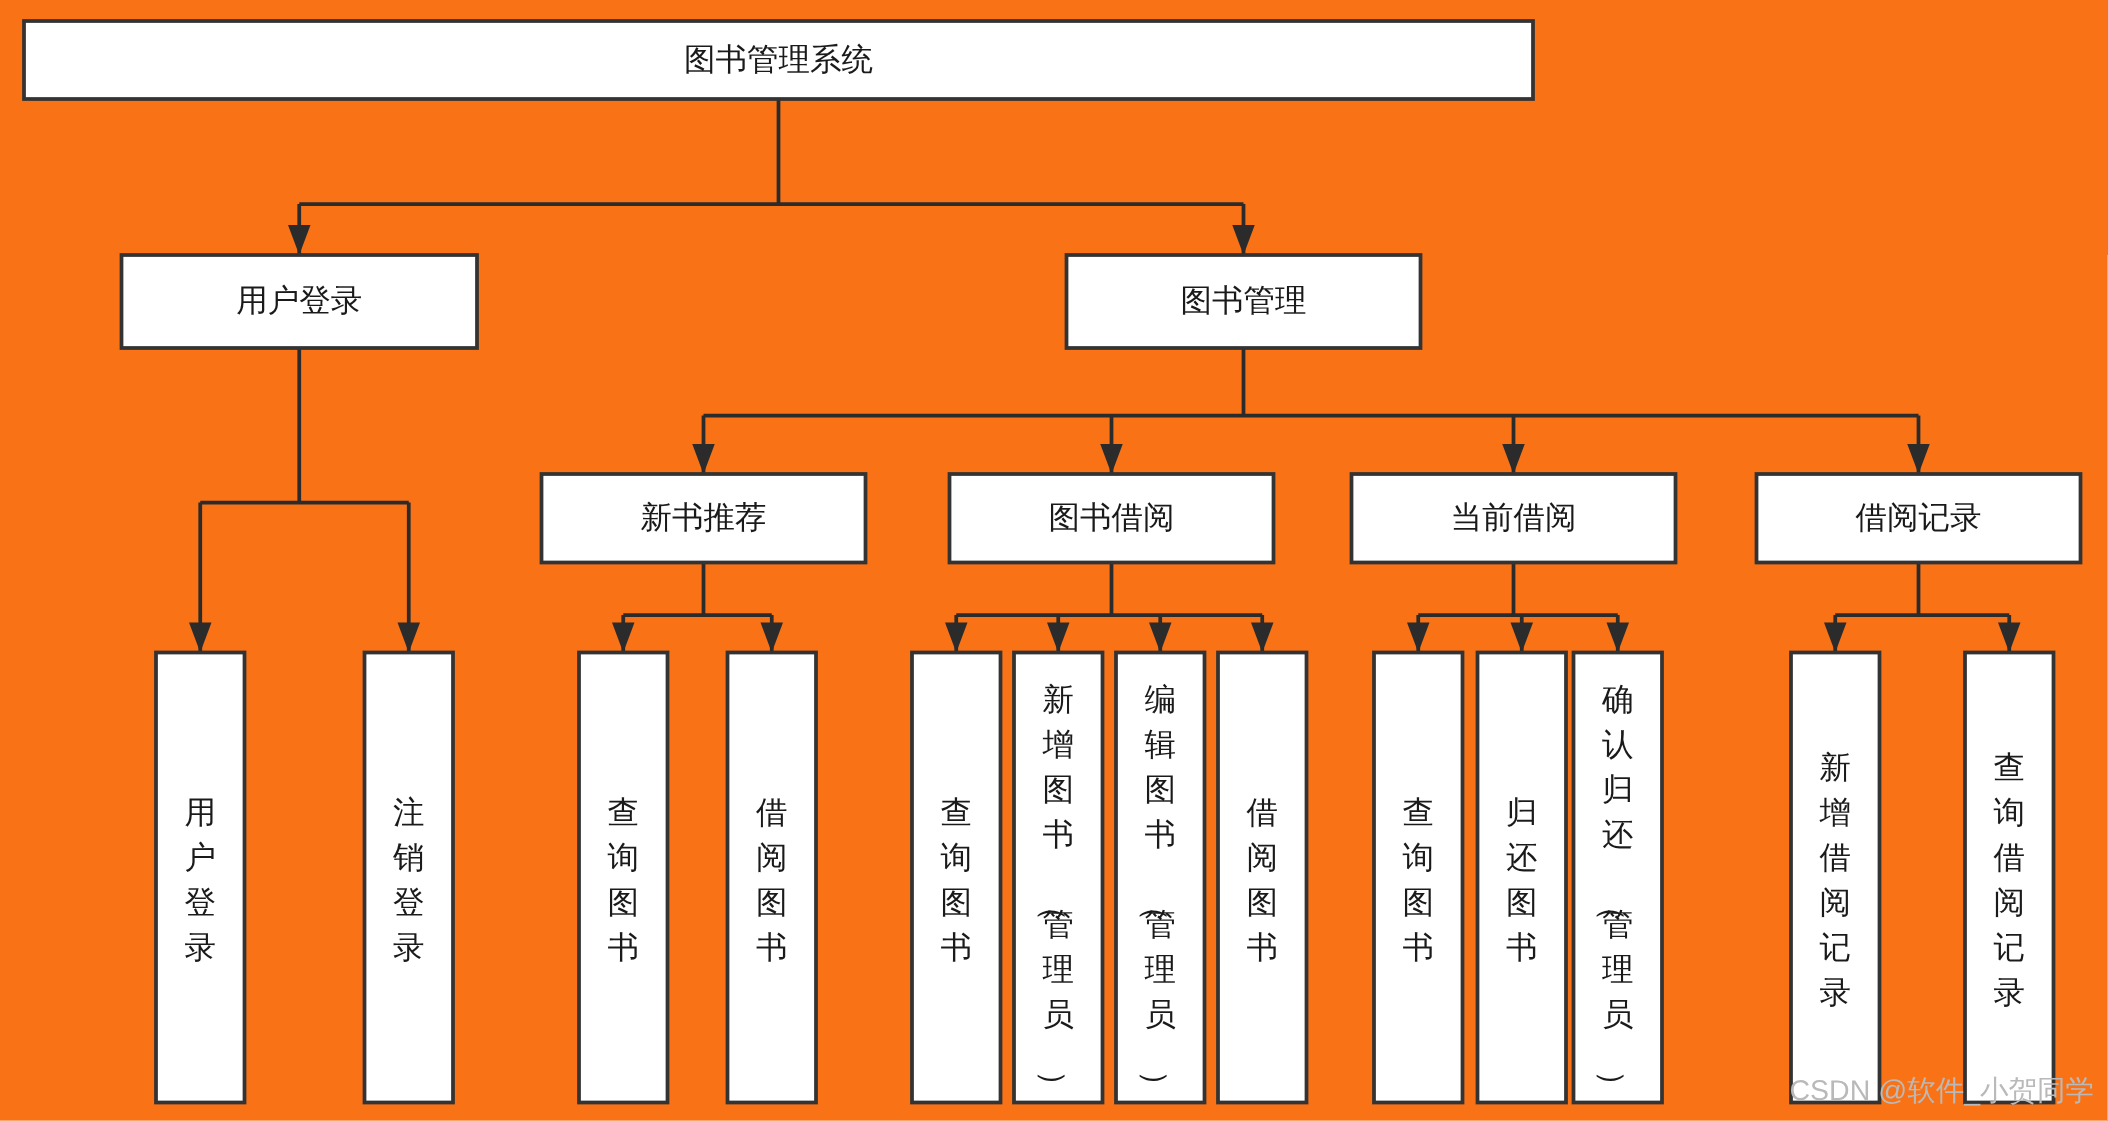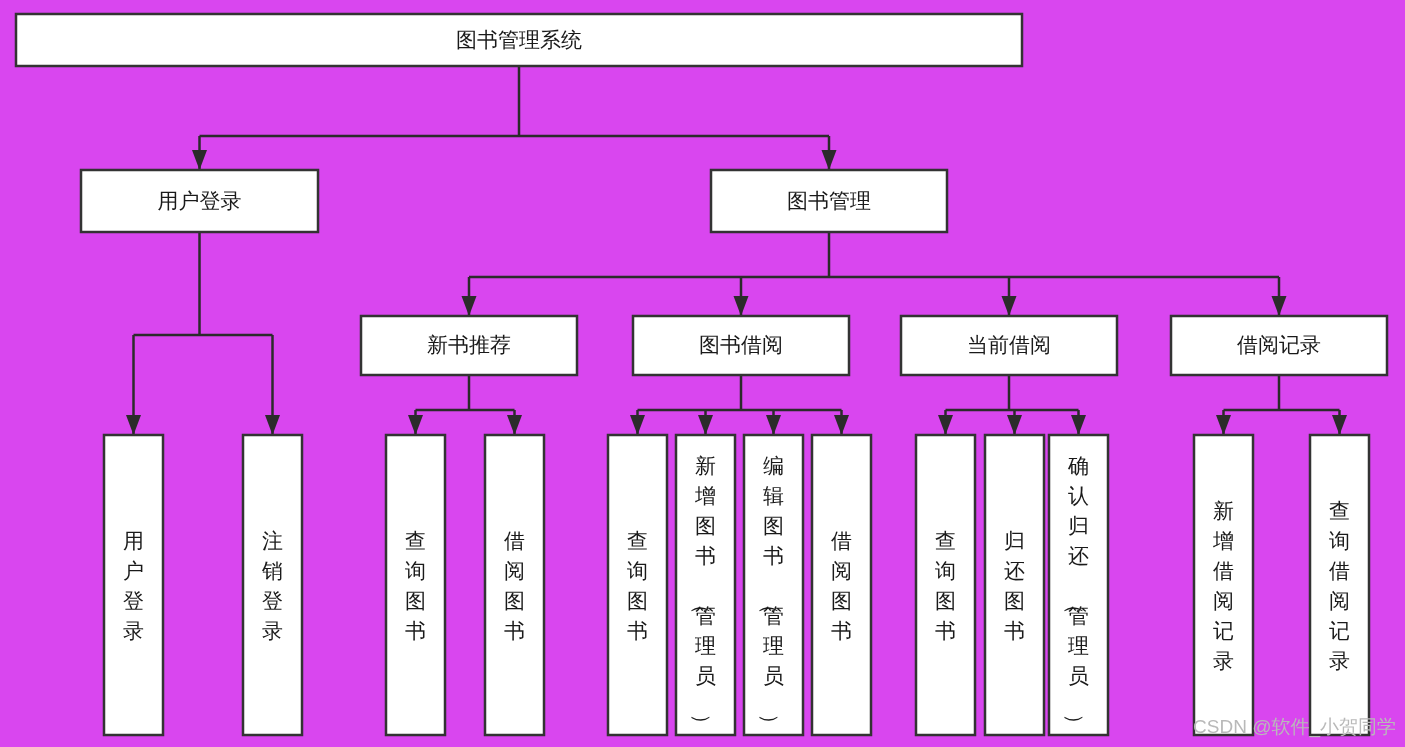--- a/index.html
+++ b/index.html
@@ -12,21 +12,21 @@
     width: 1405px;
     height: 747px;
     font-family: "Liberation Sans", "DejaVu Sans", sans-serif;
     overflow: hidden;
     position: relative;
   }
   #diagram-root {
     position: relative;
     width: 1405px;
     height: 747px;
-    background: #d946ef;
+    background: #f97316;
   }
   svg#diagram-svg {
     position: absolute;
     top: 0;
     left: 0;
     width: 1405px;
     height: 747px;
     display: block;
   }
   .node-box {

